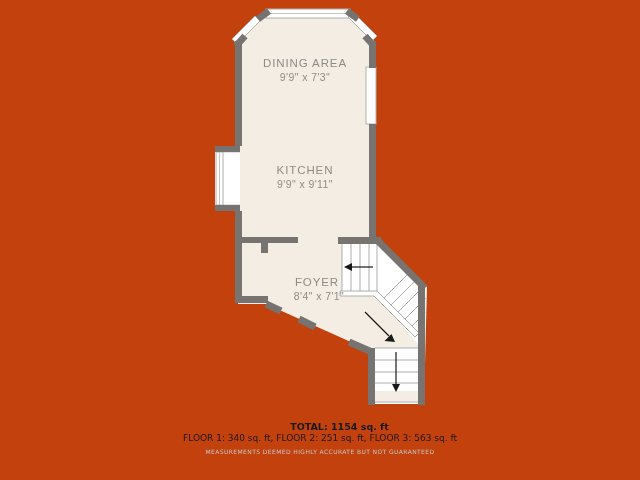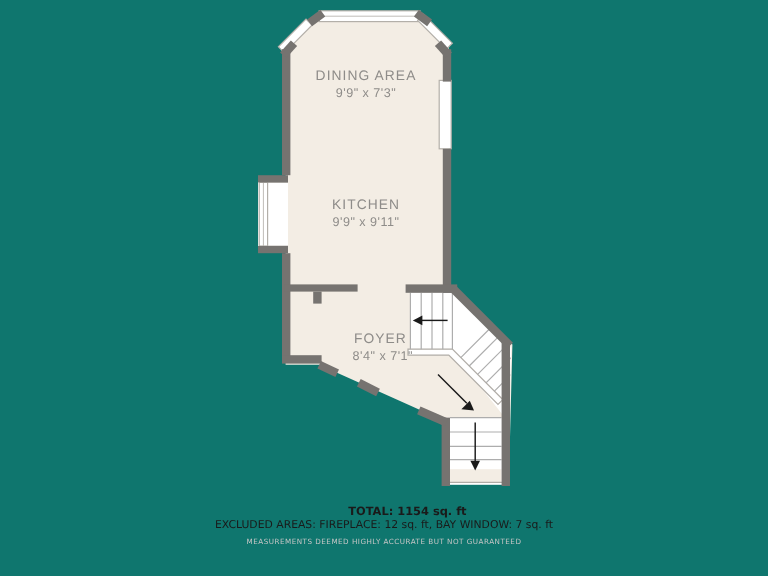--- a/index.html
+++ b/index.html
@@ -1,17 +1,17 @@
 <!DOCTYPE html>
 <html><head>
 <meta charset="utf-8">
 <style>
   html,body{margin:0;padding:0;background:#fff;}
   #screen{
-    position:relative;width:640px;height:480px;background:#0f766e;overflow:hidden;
+    position:relative;width:640px;height:480px;background:#c2410c;overflow:hidden;
     font-family:"Liberation Sans",sans-serif;
   }
   #plan-svg{position:absolute;left:0;top:0;}
   .room-name{
     font-family:"Liberation Sans",sans-serif;font-size:11.5px;letter-spacing:0.9px;
     fill:#8e8c89;text-anchor:middle;
   }
   .room-dims{
     font-family:"Liberation Sans",sans-serif;font-size:10.5px;letter-spacing:0.4px;
     fill:#8e8c89;text-anchor:middle;
@@ -145,17 +145,17 @@
       <text class="room-dims" x="305" y="81">9'9" x 7'3"</text>
       <text class="room-name" x="305" y="174">KITCHEN</text>
       <text class="room-dims" x="305" y="188">9'9" x 9'11"</text>
       <text class="room-name" x="317" y="286">FOYER</text>
       <text class="room-dims" x="319" y="300">8'4" x 7'1"</text>
     </g>
   </svg>
 
   <div id="footer">
     <div class="total">TOTAL: 1154 sq. ft</div>
-    <div class="excluded">EXCLUDED AREAS: FIREPLACE: 12 sq. ft, BAY WINDOW: 7 sq. ft</div>
+    <div class="floors">FLOOR 1: 340 sq. ft, FLOOR 2: 251 sq. ft, FLOOR 3: 563 sq. ft</div>
     <div class="disclaimer">MEASUREMENTS DEEMED HIGHLY ACCURATE BUT NOT GUARANTEED</div>
   </div>
 
 </div>
 
 </body></html>

